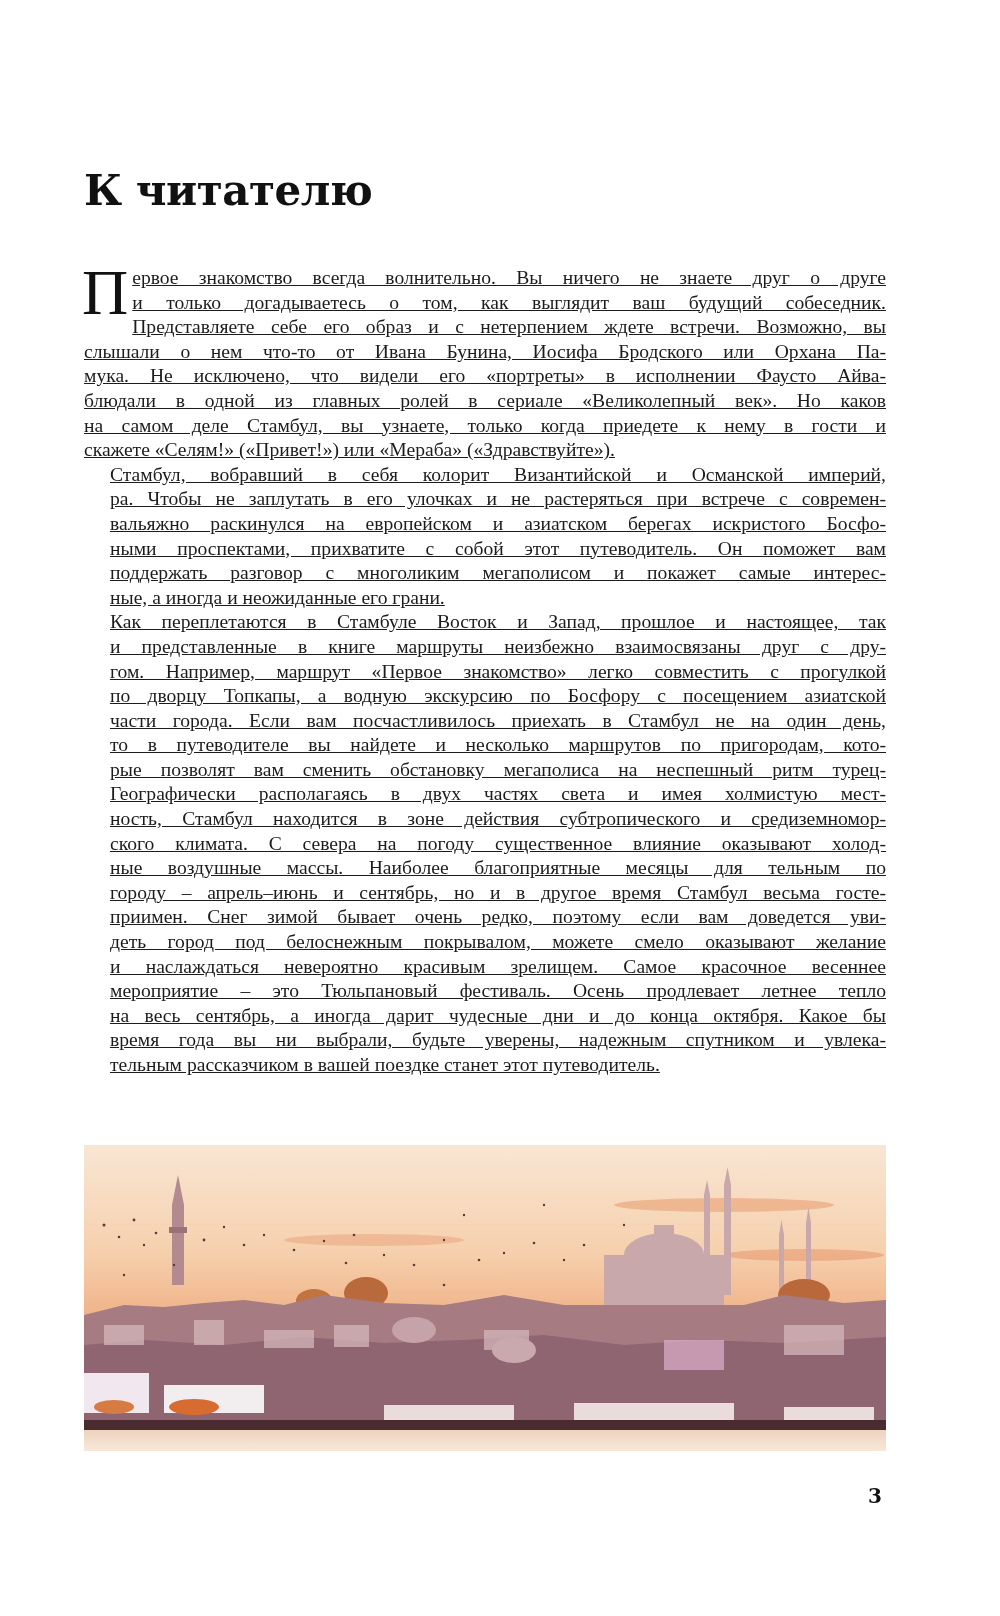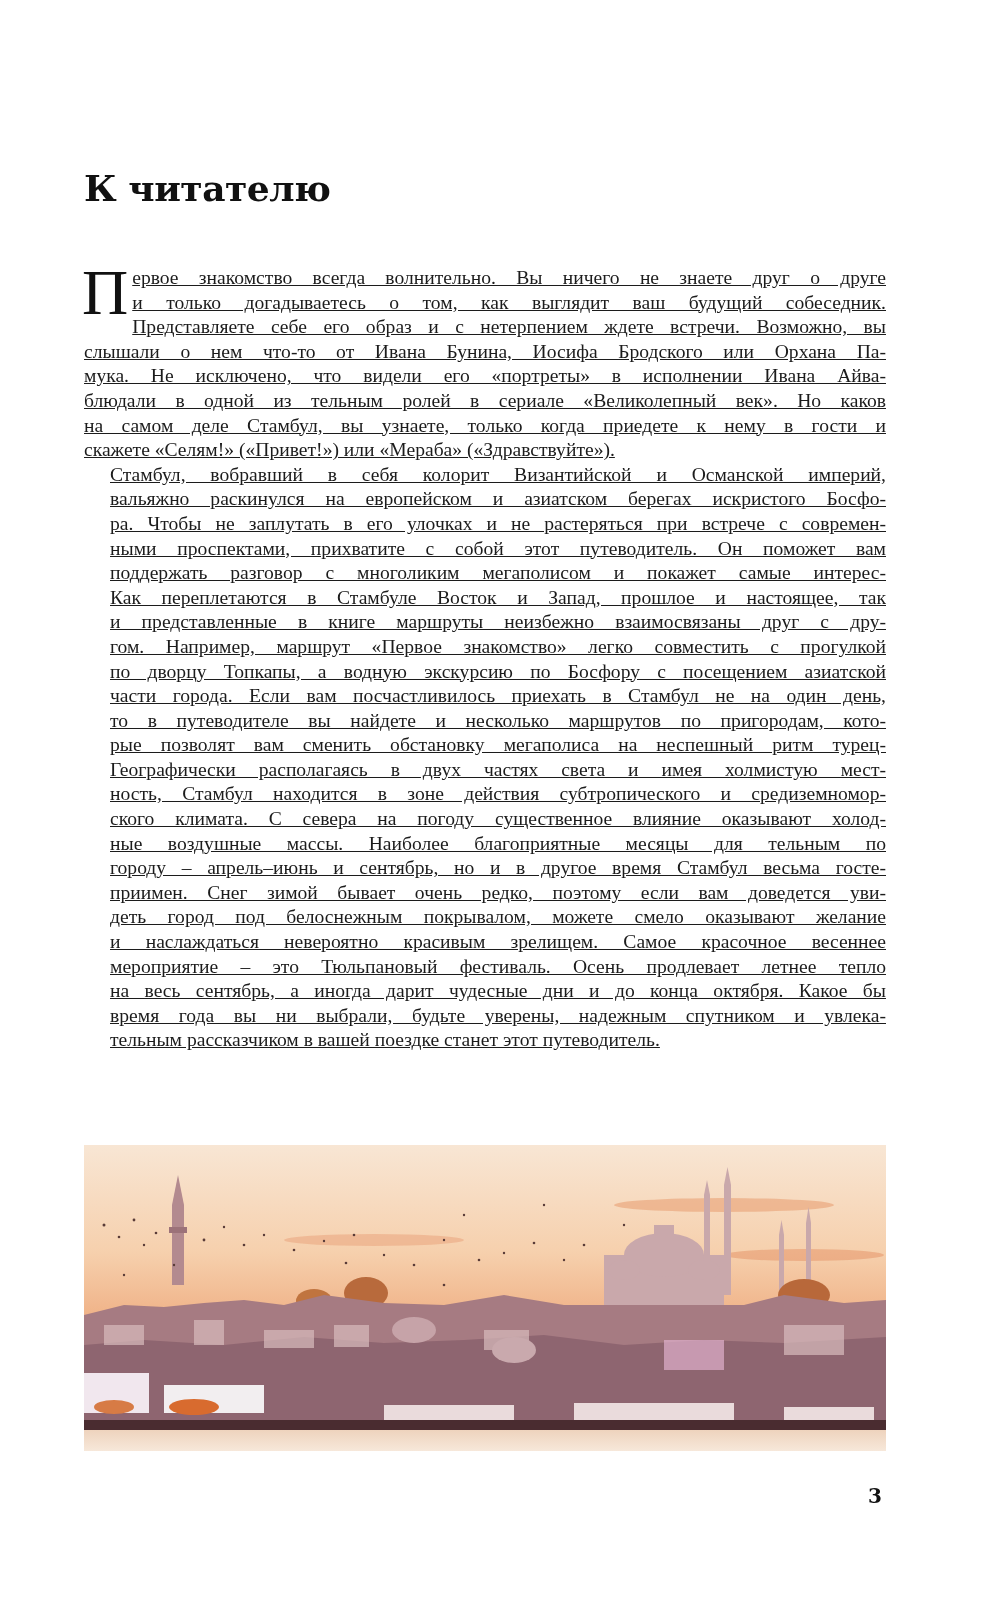--- a/index.html
+++ b/index.html
@@ -15,21 +15,21 @@
     color: #1a1a1a;
     font-family: "DejaVu Serif", "Liberation Serif", serif;
   }
   .page-title {
     position: absolute;
     left: 84px;
     top: 170px;
     margin: 0;
     font-family: "DejaVu Serif", serif;
     font-weight: bold;
-    font-size: 36px;
+    font-size: 42px;
     letter-spacing: -0.5px;
     color: #111;
     line-height: 1;
   }
   .body-text {
     position: absolute;
     left: 84px;
     top: 266px;
     width: 802px;
     font-family: "Liberation Serif", serif;
@@ -85,31 +85,32 @@
 
 <h1 class="page-title">К читателю</h1>
 
 <div class="body-text">
   <p class="first">
     <span class="dropcap">П</span>
     <span class="line">ервое знакомство всегда волнительно. Вы ничего не знаете друг о друге</span>
     <span class="line">и только догадываетесь о том, как выглядит ваш будущий собеседник.</span>
     <span class="line">Представляете себе его образ и с нетерпением ждете встречи. Возможно, вы</span>
     <span class="line">слышали о нем что-то от Ивана Бунина, Иосифа Бродского или Орхана Па-</span>
-    <span class="line">мука. Не исключено, что видели его «портреты» в исполнении Ивана Айва-</span>
-    <span class="line">блюдали в одной из тельным ролей в сериале «Великолепный век». Но каков</span>
+    <span class="line">мука. Не исключено, что видели его «портреты» в исполнении Фаусто Айва-</span>
+    <span class="line">блюдали в одной из главных ролей в сериале «Великолепный век». Но каков</span>
     <span class="line">на самом деле Стамбул, вы узнаете, только когда приедете к нему в гости и</span>
     <span class="line last">скажете «Селям!» («Привет!») или «Мераба» («Здравствуйте»).</span>
   </p>
   <p>
     <span class="line">Стамбул, вобравший в себя колорит Византийской и Османской империй,</span>
+    <span class="line">ра. Чтобы не заплутать в его улочках и не растеряться при встрече с современ-</span>
     <span class="line">вальяжно раскинулся на европейском и азиатском берегах искристого Босфо-</span>
-    <span class="line">ра. Чтобы не заплутать в его улочках и не растеряться при встрече с современ-</span>
     <span class="line">ными проспектами, прихватите с собой этот путеводитель. Он поможет вам</span>
     <span class="line">поддержать разговор с многоликим мегаполисом и покажет самые интерес-</span>
+    <span class="line last">ные, а иногда и неожиданные его грани.</span>
   </p>
   <p>
     <span class="line">Как переплетаются в Стамбуле Восток и Запад, прошлое и настоящее, так</span>
     <span class="line">и представленные в книге маршруты неизбежно взаимосвязаны друг с дру-</span>
     <span class="line">гом. Например, маршрут «Первое знакомство» легко совместить с прогулкой</span>
     <span class="line">по дворцу Топкапы, а водную экскурсию по Босфору с посещением азиатской</span>
     <span class="line">части города. Если вам посчастливилось приехать в Стамбул не на один день,</span>
     <span class="line">то в путеводителе вы найдете и несколько маршрутов по пригородам, кото-</span>
     <span class="line">рые позволят вам сменить обстановку мегаполиса на неспешный ритм турец-</span>
   </p>

